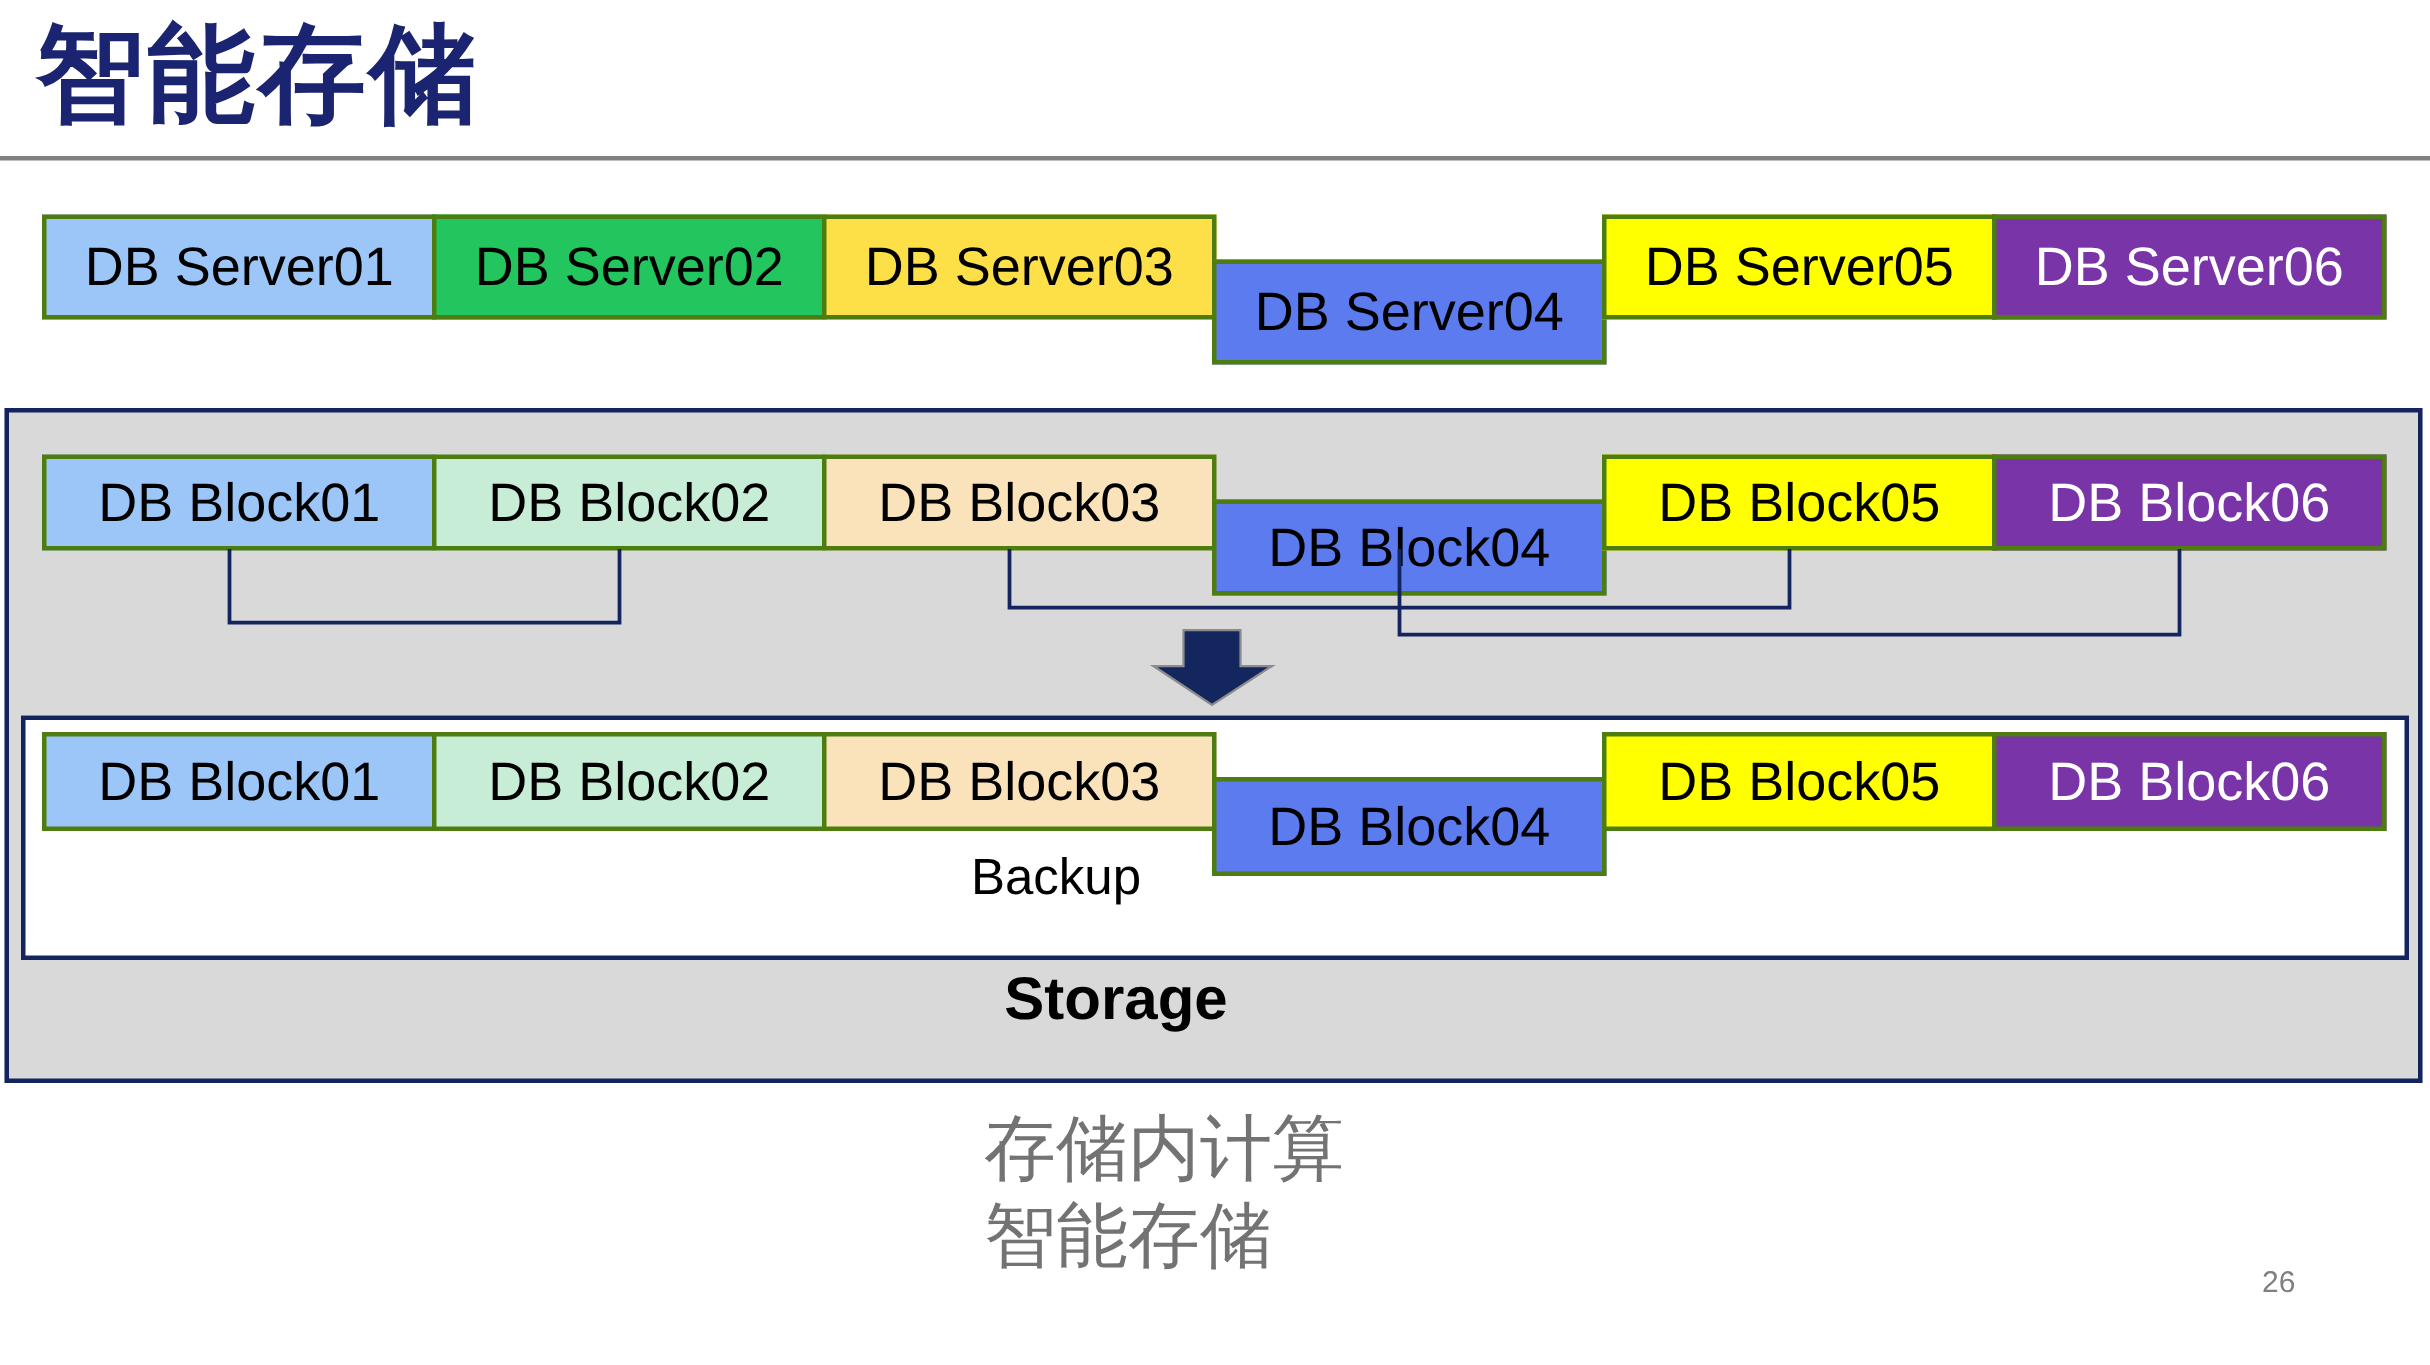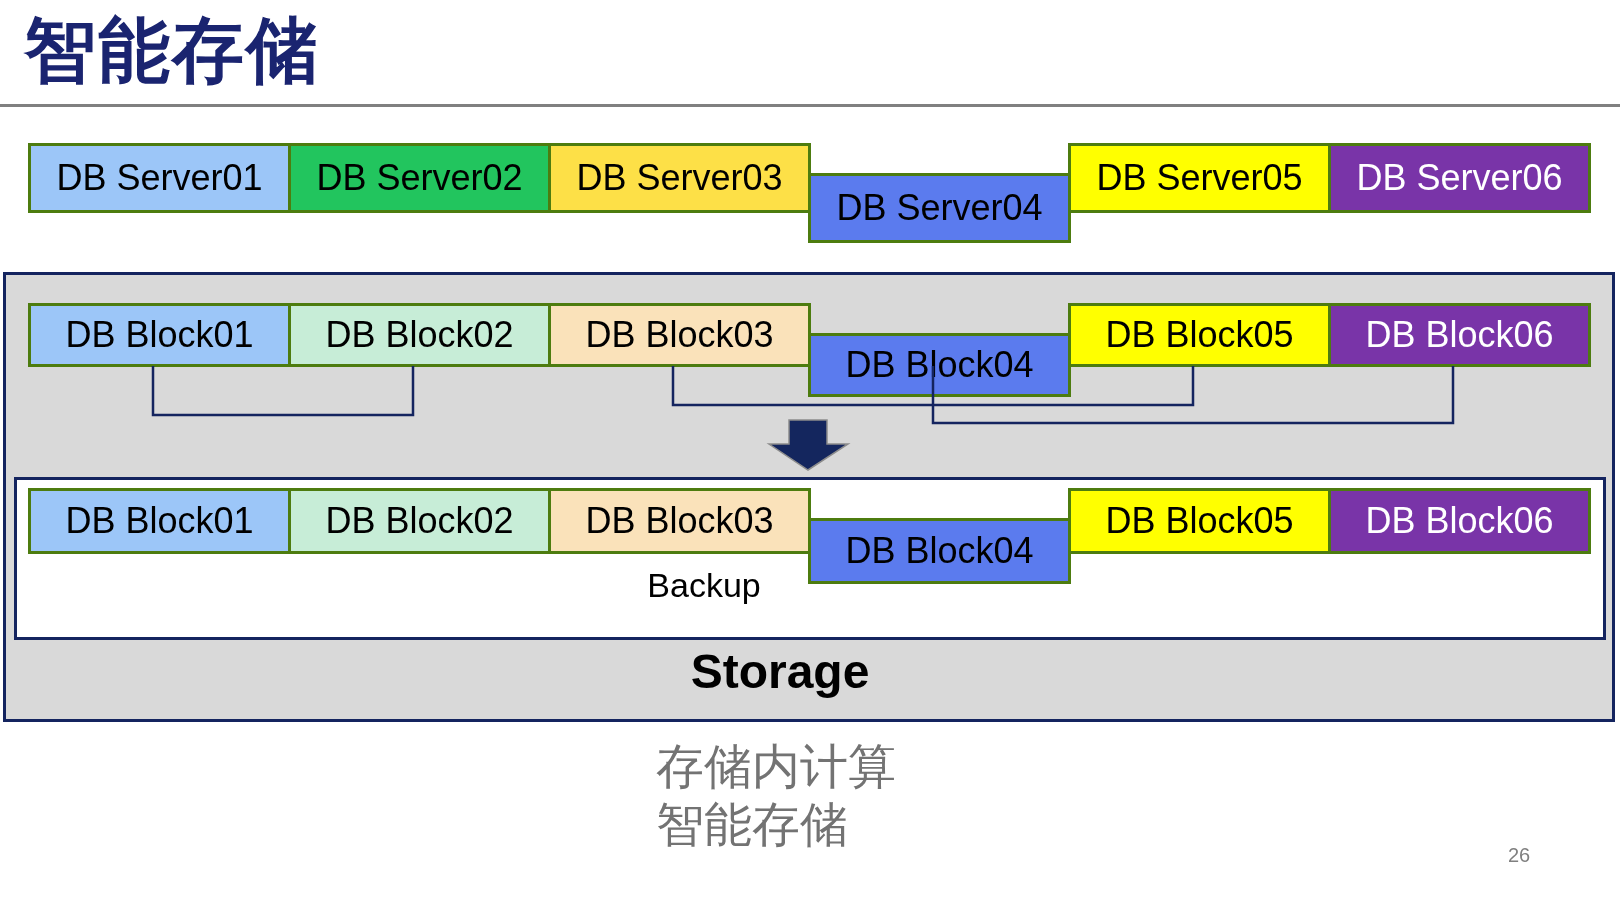--- a/index.html
+++ b/index.html
@@ -98,24 +98,23 @@
     font-size: 34px;
     color: #000000;
     margin-left: 36px;
   }
   .storage-label {
     position: absolute;
     left: 0;
     top: 644px;
     width: 1488px;
     text-align: center;
-    font-size: 48px;
+    font-size: 40px;
     font-weight: bold;
     color: #000000;
-    margin-left: 36px;
   }
 
   
   .caption {
     position: absolute;
     left: 656px;
     top: 738px;
     font-size: 48px;
     line-height: 58px;
     color: #737373;

